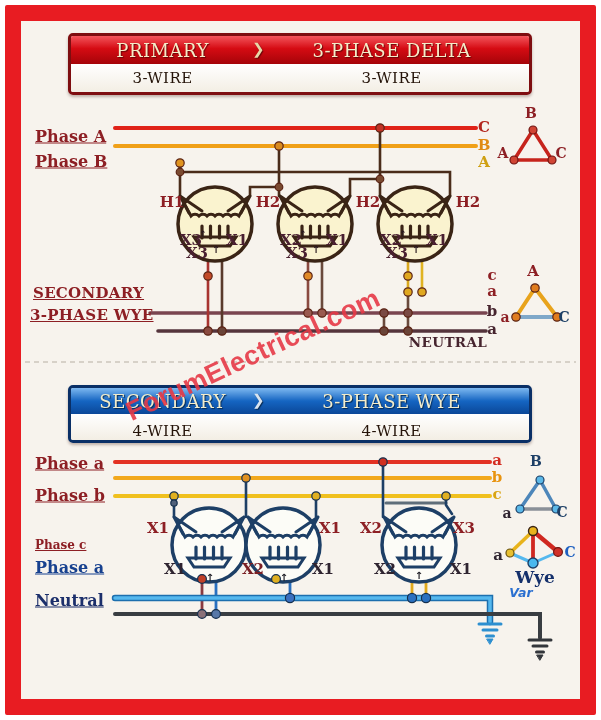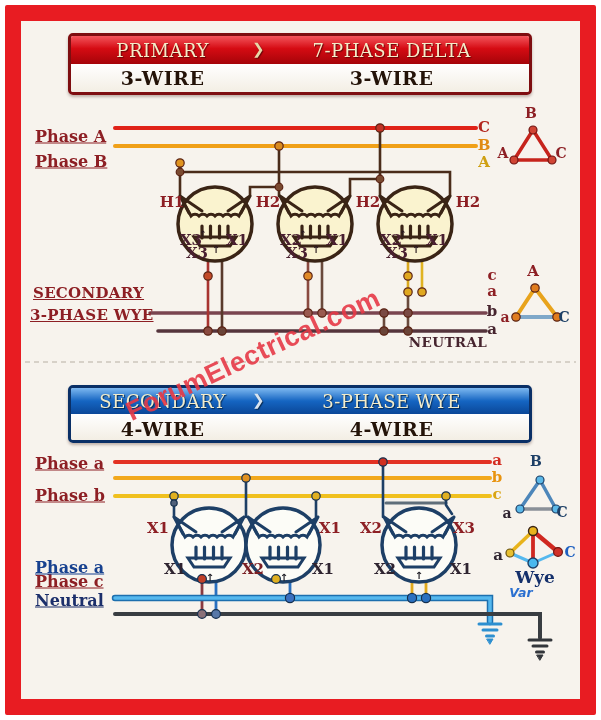--- a/index.html
+++ b/index.html
@@ -19,21 +19,21 @@
                 font-family:"DejaVu Sans",sans-serif;font-size:15px;}
   .b-red{top:33px;border-color:#7e0d10;}
   .b-red .top{height:28px;background:linear-gradient(180deg,#f4555c 0%,#d50b13 45%,#a50409 100%);
               color:#f5ecc8;font-size:18px;letter-spacing:.5px;text-shadow:1px 1px 1px #6b0508;}
   .b-red .chev{color:#e8d8a8;}
   .b-blue{top:385px;border-color:#0a2f66;}
   .b-blue .top{height:26px;background:linear-gradient(180deg,#7db8f0 0%,#1565c2 50%,#0a4798 100%);
                color:#f2eccc;font-size:18px;letter-spacing:.5px;text-shadow:1px 1px 1px #062a52;}
   .b-blue .chev{color:#d8e4f0;}
   .banner .sub{height:28px;background:linear-gradient(180deg,#ffffff 0%,#f3eee4 100%);
-               color:#241308;font-size:19px;letter-spacing:.5px;font-weight:bold;}
+               color:#241308;font-size:15px;letter-spacing:.5px;}
   .b-blue .sub{height:26px;align-items:flex-end;}
   .watermark{position:absolute;left:128px;top:398px;z-index:9;transform:rotate(-25deg);
              transform-origin:left center;font-family:"Liberation Sans","DejaVu Sans",sans-serif;
              font-weight:bold;font-size:27px;color:rgba(229,57,70,.9);letter-spacing:.5px;}
   .title{position:absolute;left:0;top:656px;width:601px;text-align:center;z-index:4;
          font-size:22px;font-weight:bold;color:#6b1a26;}
   .arrowtiny{font-family:"DejaVu Sans",sans-serif;}
 </style>
 </head>
 <body>
@@ -241,21 +241,21 @@
       <circle cx="510" cy="553" r="4" fill="#e8c030" stroke="#6b5410" stroke-width="1.2"></circle>
       <circle cx="558" cy="552" r="4.4" fill="#d03028" stroke="#701512" stroke-width="1.2"></circle>
       <circle cx="533" cy="563" r="5" fill="#4ab8ee" stroke="#1d3f66" stroke-width="1.4"></circle>
     </g>
   </svg>
 
   <div class="banner b-red">
     <div class="row top">
       <span class="cellL">PRIMARY</span>
       <span class="chev">❯</span>
-      <span class="cellR">7-PHASE DELTA</span>
+      <span class="cellR">3-PHASE DELTA</span>
     </div>
     <div class="row sub">
       <span class="cellL">3-WIRE</span>
       <span class="cellR">3-WIRE</span>
     </div>
   </div>
 
   <div class="banner b-blue">
     <div class="row top">
       <span class="cellL">SECONDARY</span>
@@ -309,21 +309,21 @@
   <span class="lbl" style="left:492px;top:311px;font-size:15px;color:#46242e;">b</span>
   <span class="lbl" style="left:492px;top:329px;font-size:15px;color:#46242e;">a</span>
   <span class="lbl" style="left:448px;top:342px;font-size:13.5px;color:#46242e;letter-spacing:.4px;">NEUTRAL</span>
 
   <span class="lbl" style="left:533px;top:271px;font-size:15px;color:#8d1f24;">A</span>
   <span class="lbl" style="left:505px;top:317px;font-size:14px;color:#8d1f24;">a</span>
   <span class="lbl" style="left:564px;top:317px;font-size:14px;color:#1d3f66;">C</span>
 
   <span class="lbl lft" style="left:35px;top:463px;font-size:16px;color:#8d1f24;">Phase a</span>
   <span class="lbl lft" style="left:35px;top:495px;font-size:16px;color:#8d1f24;">Phase b</span>
-  <span class="lbl lft" style="left:35px;top:545px;font-size:16px;color:#8d1f24;margin-top:36px;">Phase c</span>
+  <span class="lbl lft" style="left:35px;top:545px;font-size:12px;color:#8d1f24;">Phase c</span>
   <span class="lbl lft" style="left:35px;top:567px;font-size:16px;color:#17418f;">Phase a</span>
   <span class="lbl lft" style="left:35px;top:600px;font-size:16px;color:#1c2f6b;">Neutral</span>
 
   <span class="lbl" style="left:497px;top:460px;font-size:15px;color:#d32b20;">a</span>
   <span class="lbl" style="left:497px;top:477px;font-size:15px;color:#e8930f;">b</span>
   <span class="lbl" style="left:497px;top:494px;font-size:15px;color:#d9a413;">c</span>
 
   <span class="lbl" style="left:158px;top:528px;font-size:15px;color:#8d1f24;">X1</span>
   <span class="lbl" style="left:330px;top:528px;font-size:15px;color:#8d1f24;">X1</span>
   <span class="lbl" style="left:371px;top:528px;font-size:15px;color:#8d1f24;">X2</span>

